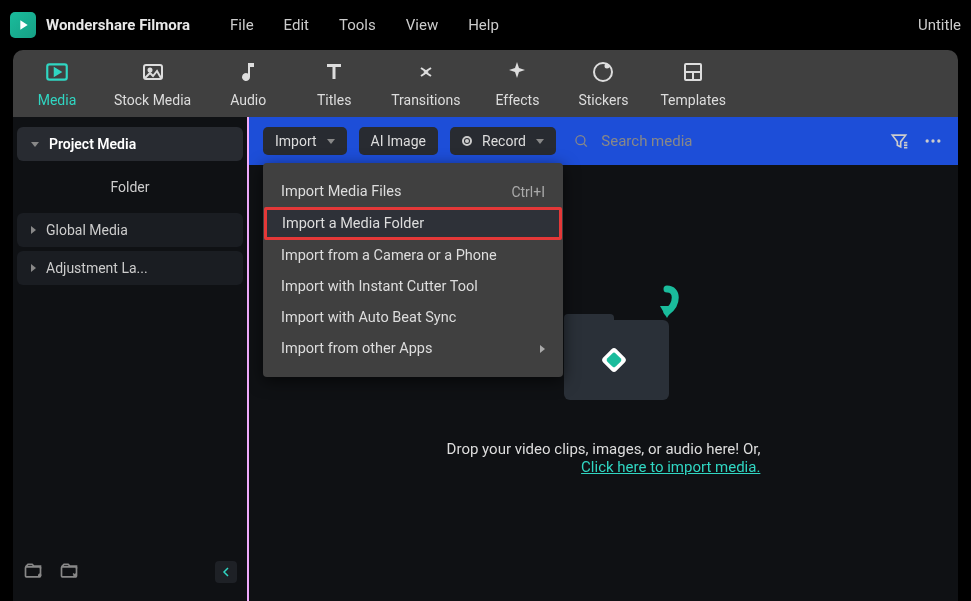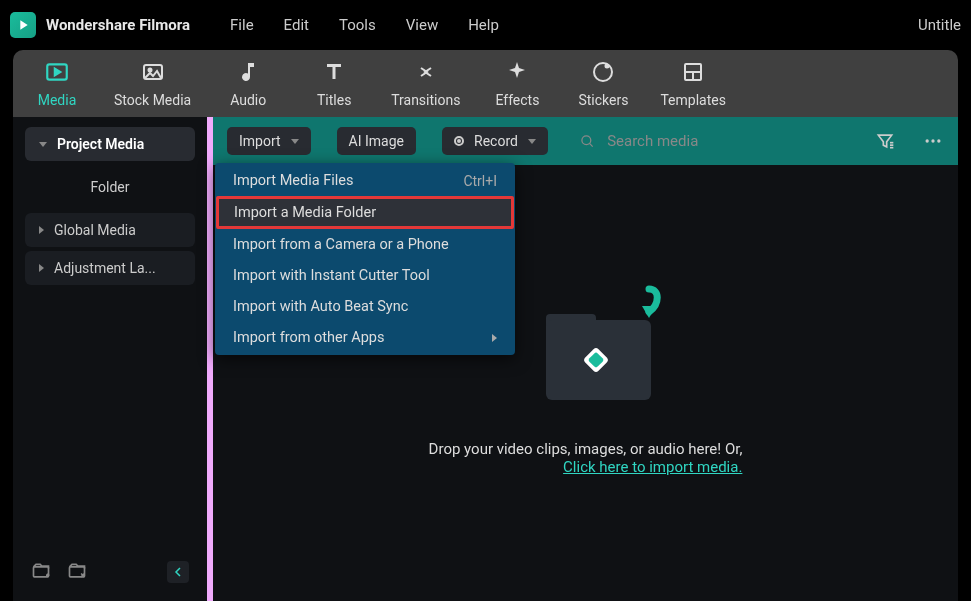--- a/index.html
+++ b/index.html
@@ -80,24 +80,24 @@
       justify-content: center;
     }
     .tool-label { font-size: 14px; color: #ddd; }
     .main-area {
       display: flex;
       margin: 0 13px;
       height: 484px;
       background: #0f1114;
     }
     .sidebar {
-      width: 200px;
+      width: 236px;
       background: #0f1114;
-      padding: 10px 12px;
-      border-right: 6px solid #f0abfc;
+      padding: 10px 4px;
+      border-right: 2px solid #f0abfc;
       display: flex;
       flex-direction: column;
     }
     .sidebar-item {
       display: flex;
       align-items: center;
       padding: 9px 14px;
       border-radius: 6px;
       cursor: pointer;
       gap: 10px;
@@ -162,22 +162,22 @@
       flex: 1;
       background: #0f1114;
       display: flex;
       flex-direction: column;
       position: relative;
     }
     .content-toolbar {
       display: flex;
       align-items: center;
       padding: 10px 14px;
-      gap: 26px;
-      background: #0f766e;
+      gap: 12px;
+      background: #1d4ed8;
     }
     .combo-btn {
       background: #282b31;
       border-radius: 5px;
       padding: 6px 12px;
       display: flex;
       align-items: center;
       gap: 10px;
       cursor: pointer;
       color: #ddd;
@@ -215,26 +215,26 @@
     }
     .search-input::placeholder { color: #888; }
     .tb-right-icon {
       width: 22px; height: 22px;
       cursor: pointer;
       color: #ccc;
       display:flex;align-items:center;justify-content:center;
     }
     .dropdown {
       position: absolute;
-      left: 2px;
+      left: 14px;
       top: 46px;
       width: 300px;
-      background: #0c4a6e;
+      background: #404040;
       border-radius: 4px;
-      padding: 2px 0;
+      padding: 13px 0;
       box-shadow: 0 4px 16px rgba(0,0,0,0.6);
       z-index: 10;
     }
     .dropdown-item {
       display: flex;
       align-items: center;
       padding: 7px 18px;
       cursor: pointer;
       color: #ddd;
       font-size: 14.5px;

